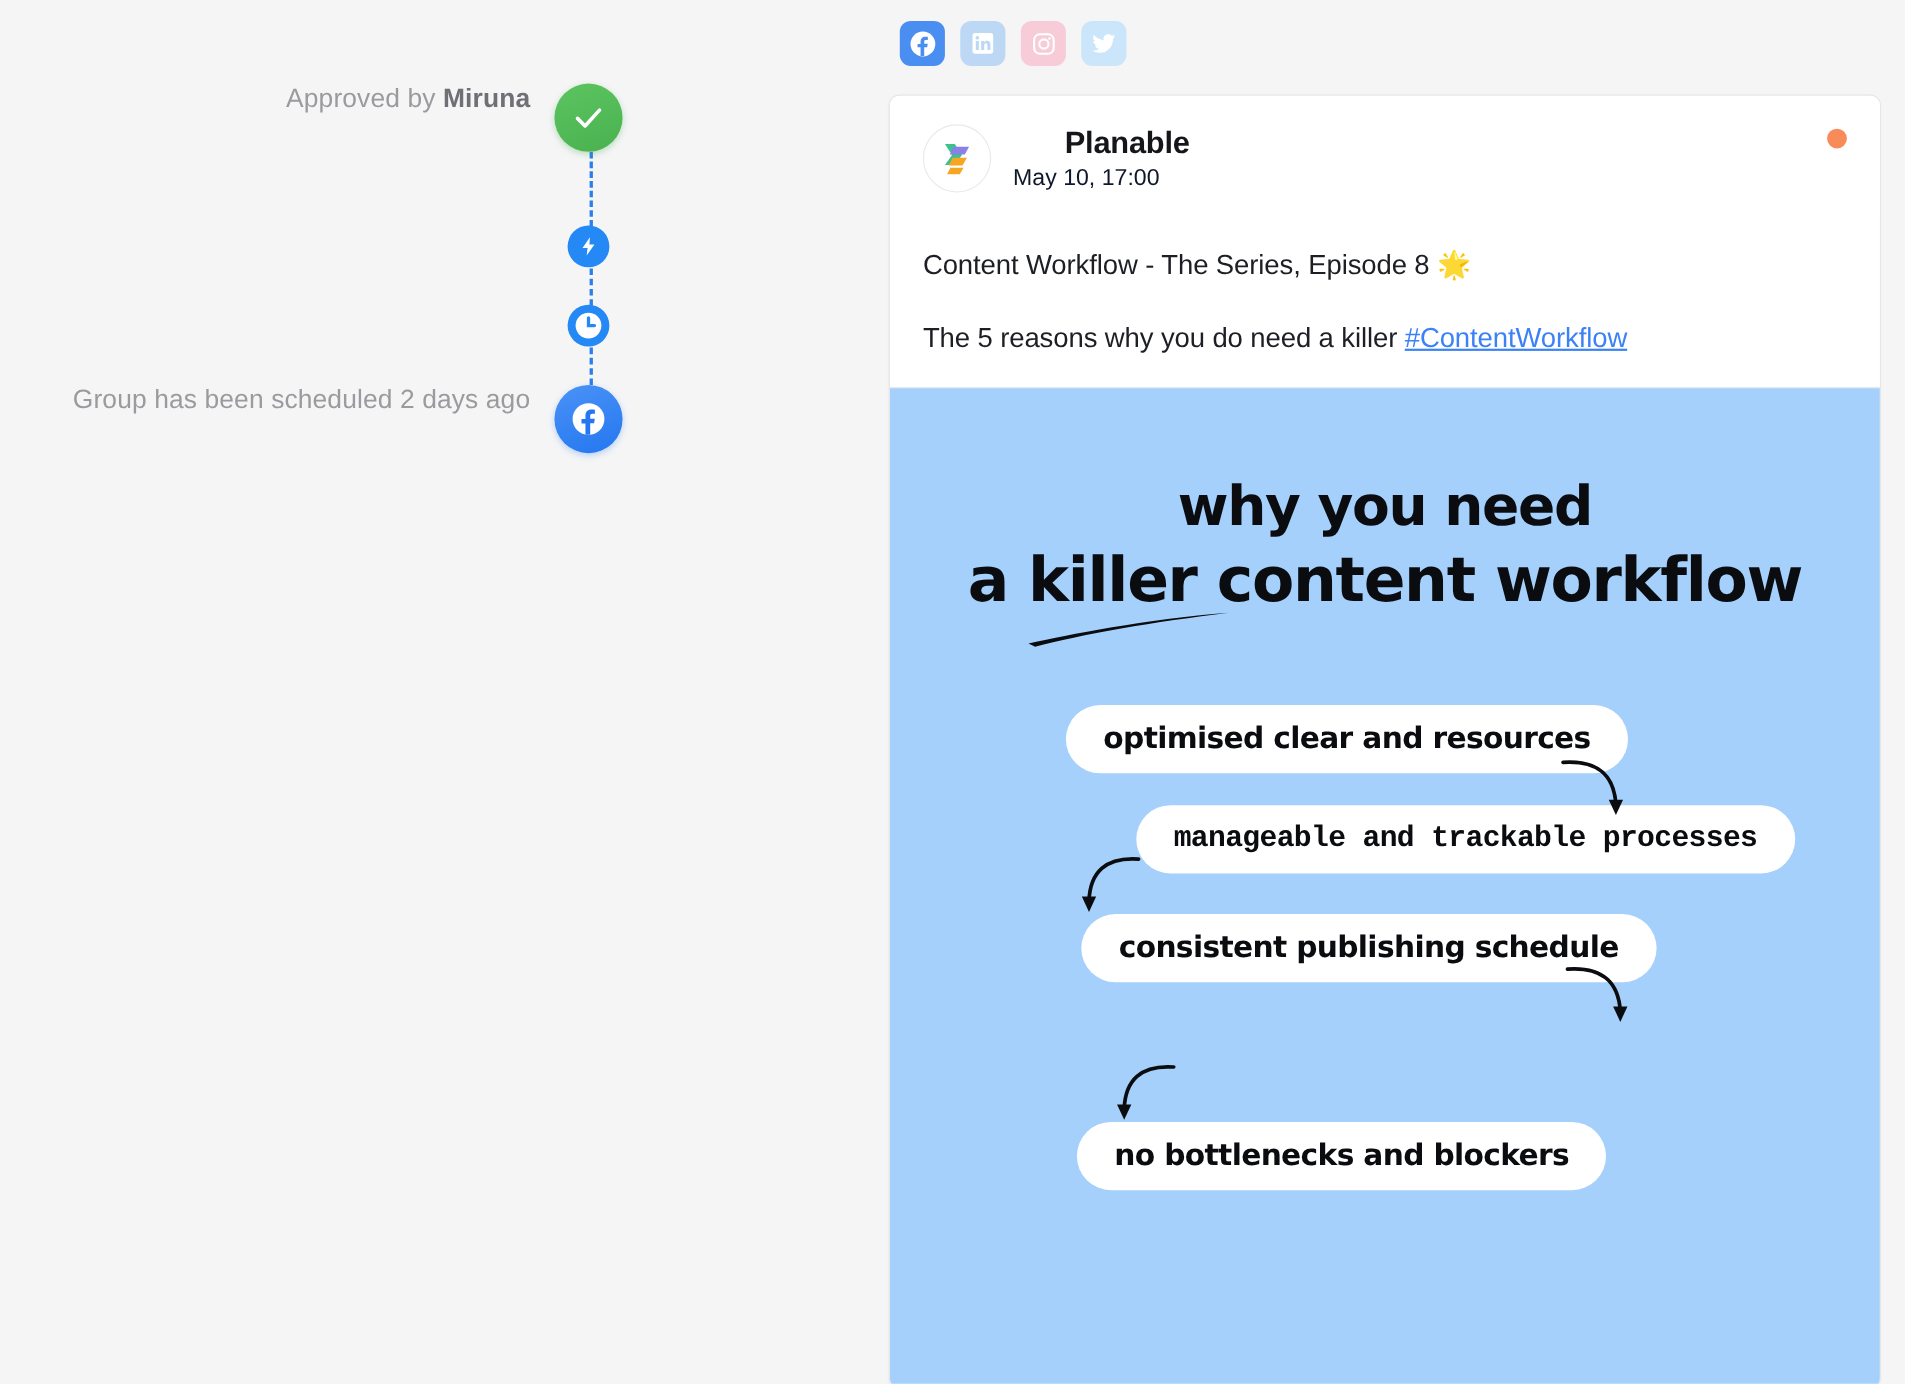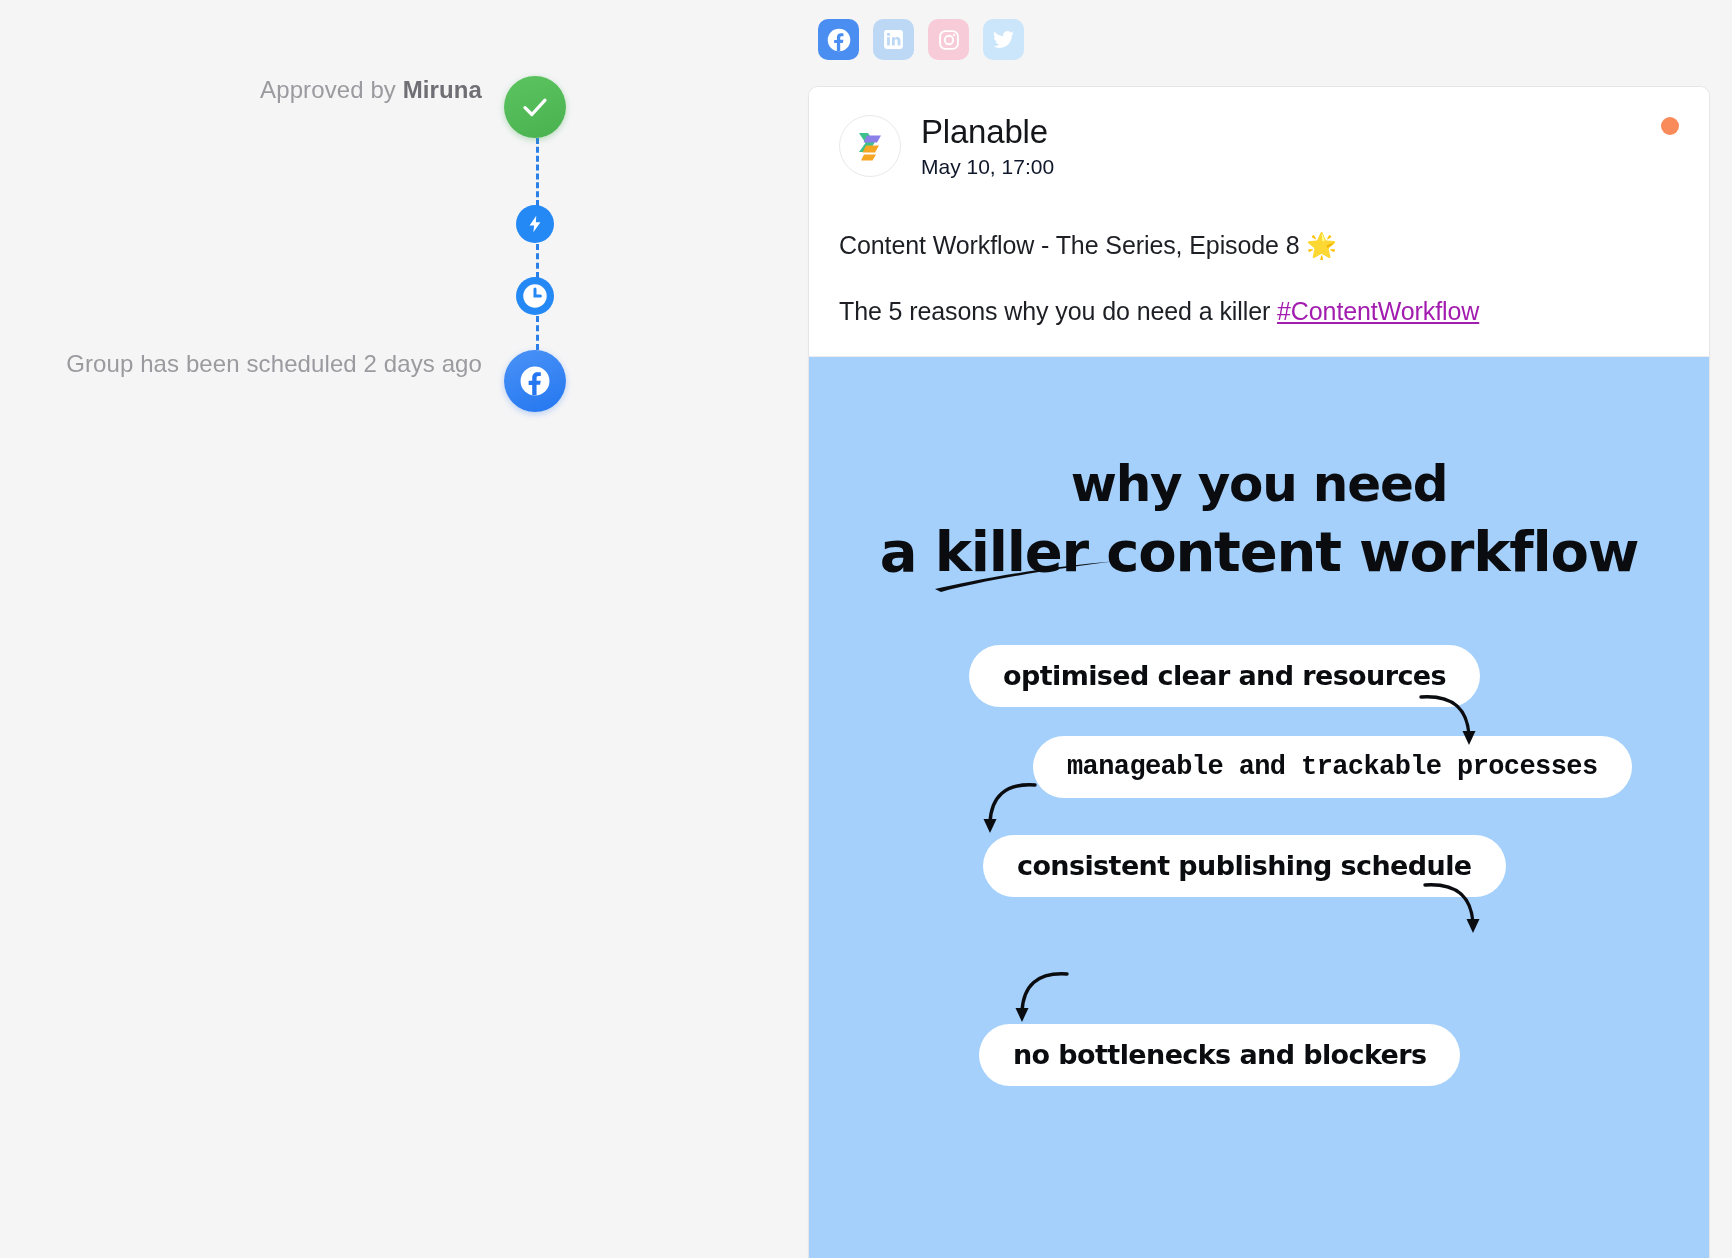--- a/index.html
+++ b/index.html
@@ -125,24 +125,25 @@
   #avatar {
     width: 62px; height: 62px;
     border-radius: 50%;
     border: 1px solid #e9e9eb;
     background: #fff;
     display: flex; align-items: center; justify-content: center;
     flex: none;
   }
 
   #author-name {
-    font-size: 33px;
-    font-weight: 400;
+    font-size: 28px;
+    font-weight: 700;
     color: #14161a;
     letter-spacing: -0.2px;
+    margin-left: 47px;
   }
   #post-time {
     font-size: 21px;
     color: #0f172a;
     margin-top: 4px;
   }
 
   #status-dot {
     position: absolute;
     top: 30px; right: 30px;
@@ -153,41 +154,40 @@
 
   .post-line {
     font-size: 25px;
     color: #1d1f24;
     line-height: 1.45;
     padding: 0 30px;
     letter-spacing: -0.1px;
   }
   #post-line-1 { margin-top: 26px; }
   #post-line-2 { margin-top: 30px; margin-bottom: 26px; }
-  .hashtag { color: #a21caf; }
+  .hashtag { color: #3b82f6; }
 
   
   #creative {
     position: relative;
     width: 100%;
     height: 910px;
     background: #a4d0fb;
     border-top: 1px solid #ececee;
     overflow: hidden;
     font-family: "DejaVu Sans", sans-serif;
   }
 
   .head-line {
     position: absolute;
     width: 100%;
     text-align: center;
     font-weight: 700;
     color: #0b0c10;
     letter-spacing: -1.2px;
-    margin-top: 20px;
   }
   #head-1 { top: 78px;  font-size: 50px; }
   #head-2 { top: 142px; font-size: 56px; }
 
   #underline-swoosh { position: absolute; left: 122px; top: 198px; }
 
   .pill {
     position: absolute;
     background: #ffffff;
     border-radius: 40px;

